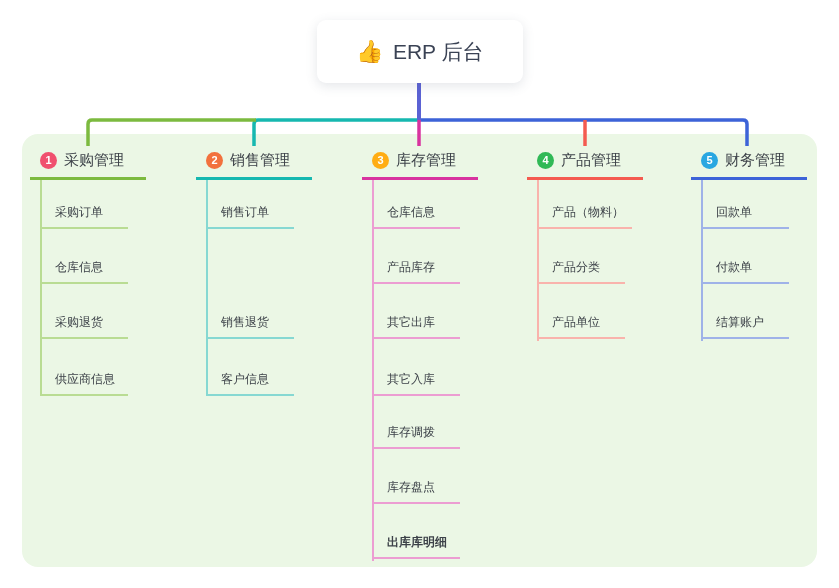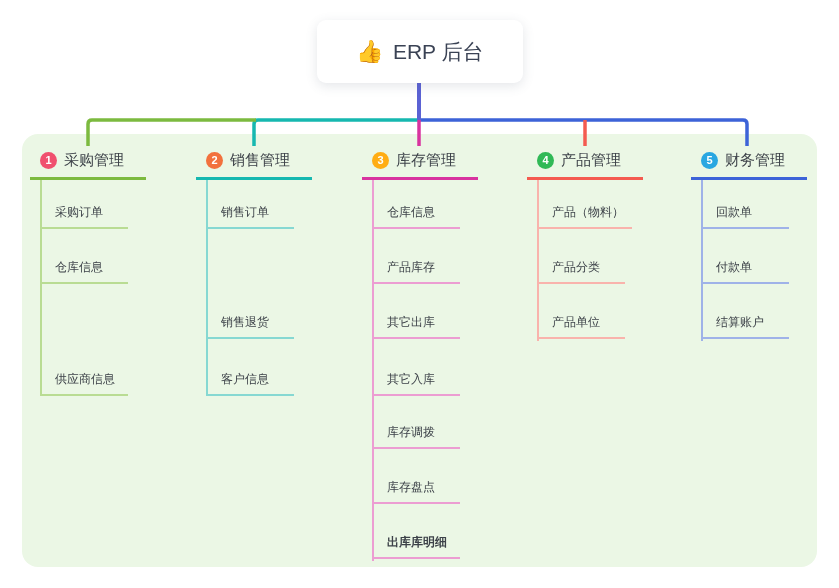--- a/index.html
+++ b/index.html
@@ -67,20 +67,21 @@
   </div>
 
   <div class="branch b1" style="--line: #7cba3f; --soft: #b9dc93;">
     <div class="branch-header">
       <span class="badge" style="background-color: rgb(240, 80, 110);">1</span>
       <span>采购管理</span>
     </div>
     <div class="stem n4"></div>
     <div class="leaf i0">采购订单</div>
     <div class="leaf i1">仓库信息</div>
+    <div class="leaf i2">采购退货</div>
     <div class="leaf i3">供应商信息</div>
   </div>
 
   <div class="branch b2" style="--line: #16b8b0; --soft: #86d8d2;">
     <div class="branch-header">
       <span class="badge" style="background-color: rgb(242, 113, 61);">2</span>
       <span>销售管理</span>
     </div>
     <div class="stem n4"></div>
     <div class="leaf i0">销售订单</div>

